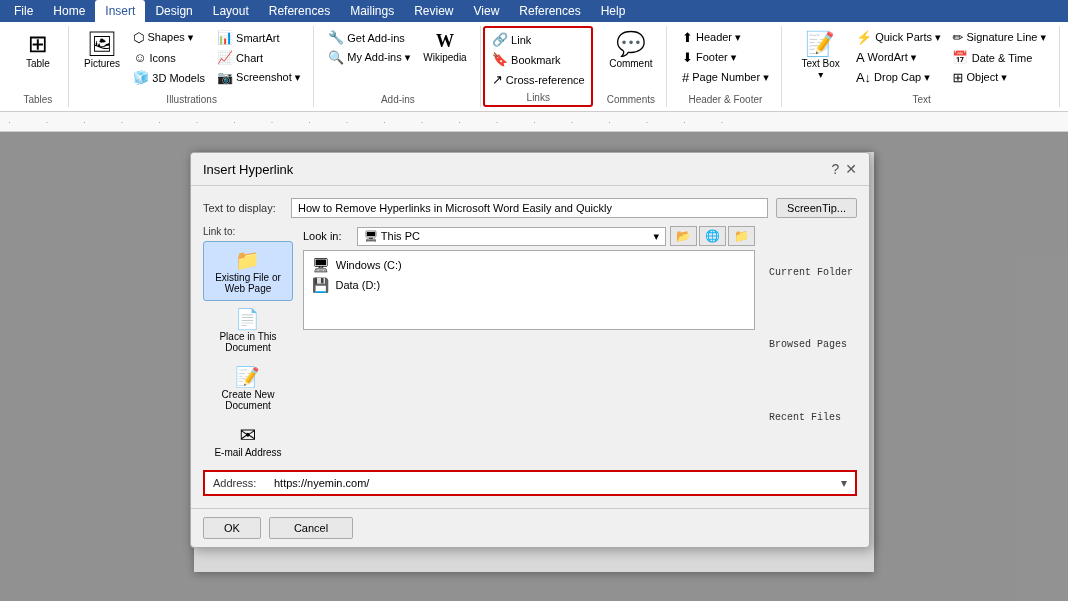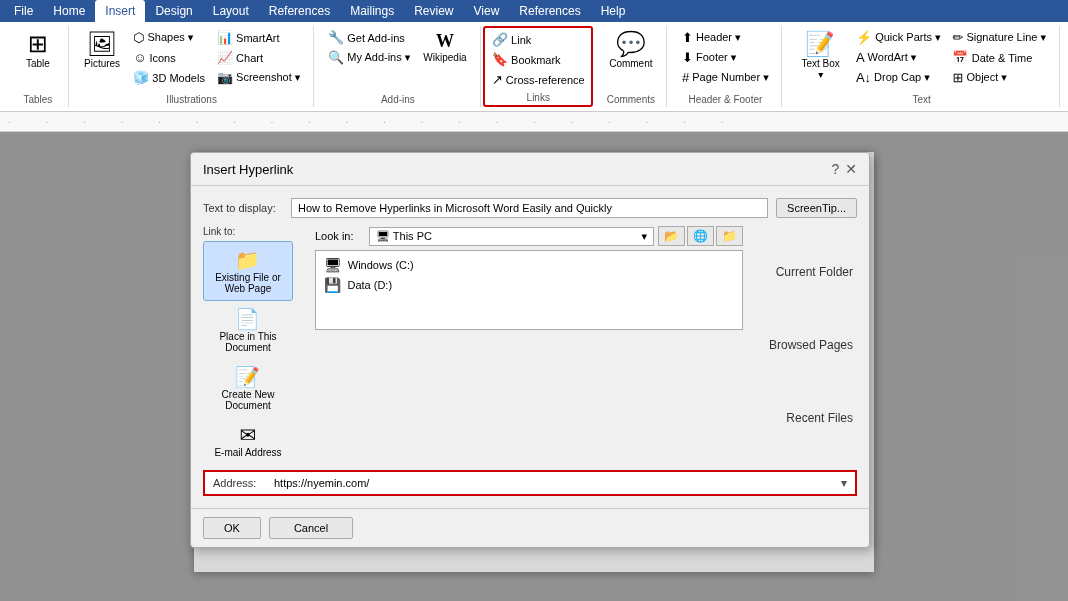--- a/index.html
+++ b/index.html
@@ -59,32 +59,32 @@
     .lookin-select { flex: 1; border: 1px solid #aaa; padding: 2px 6px; font-size: 11px; background: #fff; display: flex; align-items: center; justify-content: space-between; }
     .lookin-icons { display: flex; gap: 2px; }
     .lookin-icon-btn { background: #e8e8e8; border: 1px solid #aaa; padding: 2px 5px; font-size: 12px; cursor: pointer; }
 
     .file-list { border: 1px solid #aaa; background: #fff; min-height: 80px; padding: 4px; }
     .file-item { display: flex; align-items: center; gap: 6px; padding: 2px 4px; font-size: 11px; cursor: pointer; }
     .file-icon { font-size: 14px; }
     .right-btn { background: #e8e8e8; border: 1px solid #aaa; padding: 4px 10px; font-size: 11px; cursor: pointer; border-radius: 2px; white-space: nowrap; }
 
     .dialog-sidebar-labels { display: flex; flex-direction: column; justify-content: space-around; padding: 10px 0; }
-    .sidebar-label-item { font-size: 12px; color: #333; text-align: right; padding: 4px; }
+    .sidebar-label-item { font-size: 10px; color: #333; text-align: left; padding: 4px; font-family: Liberation Mono, monospace; }
 
     .address-row { display: flex; align-items: center; gap: 6px; border: 2px solid #cc0000; padding: 4px 8px; margin-top: 6px; background: #fff; }
     .address-label { font-size: 11px; min-width: 55px; color: #333; }
     .address-input { flex: 1; border: none; font-size: 11px; outline: none; background: transparent; }
     .address-dropdown { font-size: 12px; color: #555; cursor: pointer; }
 
     .dialog-footer { display: flex; justify-content: flex-start; gap: 8px; padding: 8px 12px; border-top: 1px solid #ccc; }
     .dialog-ok-btn { background: #e8e8e8; border: 1px solid #aaa; padding: 4px 20px; font-size: 11px; cursor: pointer; border-radius: 2px; }
     .dialog-cancel-btn { background: #e8e8e8; border: 1px solid #aaa; padding: 4px 24px; font-size: 11px; cursor: pointer; border-radius: 2px; }
 
-    .dialog-middle-area { display: flex; gap: 22px; }
+    .dialog-middle-area { display: flex; gap: 10px; }
     .dialog-sidebar { width: 90px; display: flex; flex-direction: column; }
     .dialog-content-area { flex: 1; }
     .dialog-action-buttons { display: flex; flex-direction: column; gap: 4px; width: 90px; }
   </style>
 </head>
 <body>
 
 <div class="ribbon">
   <div class="ribbon-tabs">
     <div class="ribbon-tab">File</div>

